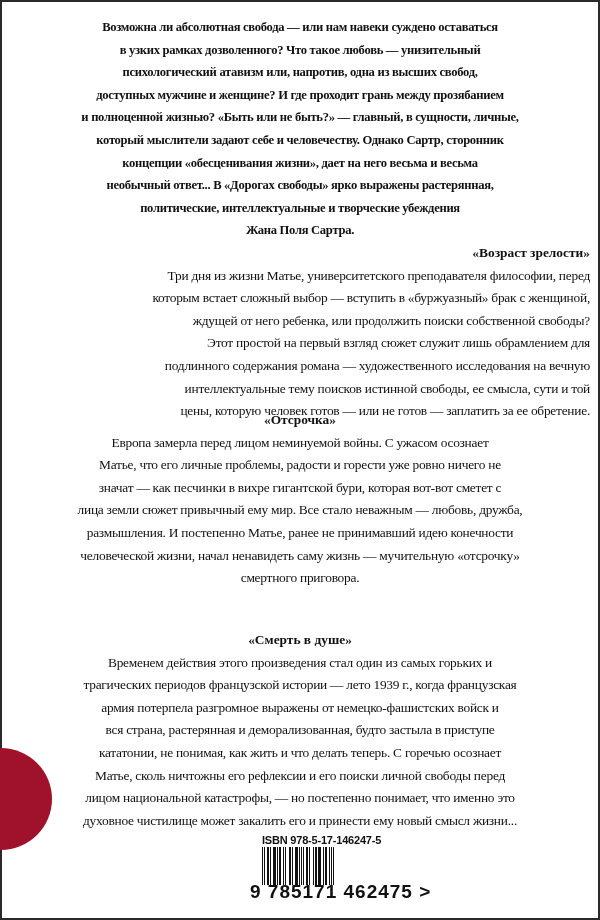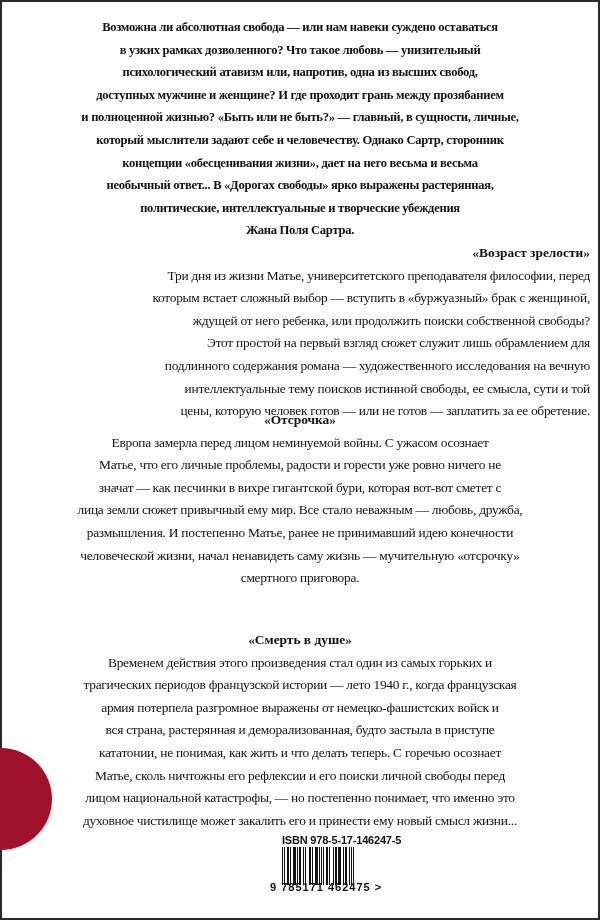--- a/index.html
+++ b/index.html
@@ -4,26 +4,26 @@
 <style>
   html, body { margin:0; padding:0; }
   body { width:600px; height:920px; background:#fff; position:relative; overflow:hidden;
          font-family:"DejaVu Sans", sans-serif; color:#111; }
   .frame { position:absolute; left:0; top:0; width:596px; height:916px; border:2px solid #2a2a2a; }
   .circle { position:absolute; left:-50px; top:748px; width:102px; height:102px; border-radius:50%; background:#a0122b; }
   .block { position:absolute; left:10px; width:580px; text-align:center;font-family:Liberation Serif, serif; }
   .line { display:block; white-space:nowrap; height:22.6px; line-height:22.6px; font-size:13.4px; letter-spacing:-0.25px; }
   .intro .line { font-weight:bold; font-size:12.6px; letter-spacing:-0.3px; }
   .title { display:block; height:22.6px; line-height:22.6px; font-size:13.4px; font-weight:bold; }
-  .isbn-wrap { position:absolute; left:250px; top:834px; width:140px;margin-left:20px; }
+  .isbn-wrap { position:absolute; left:250px; top:834px; width:140px; }
   .isbn-text { font-family:"Liberation Sans", sans-serif; font-weight:bold; font-size:11px; text-align:left; padding-left:12px; letter-spacing:-0.2px; }
   .bars { display:flex; height:38px; margin-left:12px; margin-top:1px; }
   .bars span { display:block; height:100%; background:#111; }
   .bars span.g { background:transparent; }
-  .digits { font-family:"Liberation Sans", sans-serif; font-weight:bold; font-size:11px; letter-spacing:1px; margin-top:-4px; white-space:nowrap; }
+  .digits { font-family:"Liberation Sans", sans-serif; font-weight:bold; font-size:19px; letter-spacing:1px; margin-top:-4px; white-space:nowrap; }
 </style>
 </head>
 <body>
 
 <div class="frame"></div>
 <div class="circle"></div>
 
 <div class="block intro" style="top:16px;">
   <span class="line">Возможна ли абсолютная свобода — или нам навеки суждено оставаться</span>
   <span class="line">в узких рамках дозволенного? Что такое любовь — унизительный</span>
@@ -55,21 +55,21 @@
   <span class="line">значат — как песчинки в вихре гигантской бури, которая вот-вот сметет с</span>
   <span class="line">лица земли сюжет привычный ему мир.  Все стало неважным — любовь, дружба,</span>
   <span class="line">размышления. И постепенно Матье, ранее не принимавший идею конечности</span>
   <span class="line">человеческой жизни, начал ненавидеть саму жизнь — мучительную «отсрочку»</span>
   <span class="line">смертного приговора.</span>
 </div>
 
 <div class="block" style="top:629px;">
   <span class="title">«Смерть в душе»</span>
   <span class="line">Временем действия этого произведения стал один из самых горьких и</span>
-  <span class="line">трагических периодов французской истории — лето 1940 г., когда французская</span>
+  <span class="line">трагических периодов французской истории — лето 1939 г., когда французская</span>
   <span class="line">армия потерпела разгромное выражены от немецко-фашистских войск и</span>
   <span class="line">вся страна, растерянная и деморализованная, будто застыла в приступе</span>
   <span class="line">кататонии, не понимая, как жить и что делать теперь. С горечью осознает</span>
   <span class="line">Матье, сколь ничтожны его рефлексии и его поиски личной свободы перед</span>
   <span class="line">лицом национальной катастрофы, — но постепенно понимает, что именно это</span>
   <span class="line">духовное чистилище может закалить его и принести ему новый смысл жизни...</span>
 </div>
 
 <div class="isbn-wrap">
   <div class="isbn-text">ISBN 978-5-17-146247-5</div>

